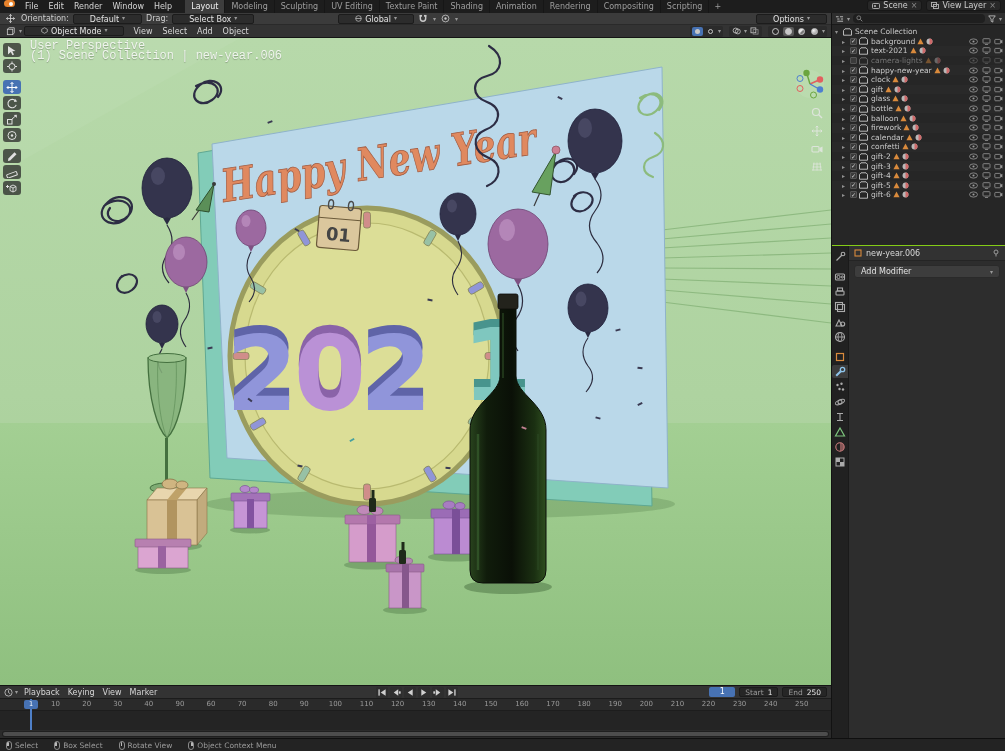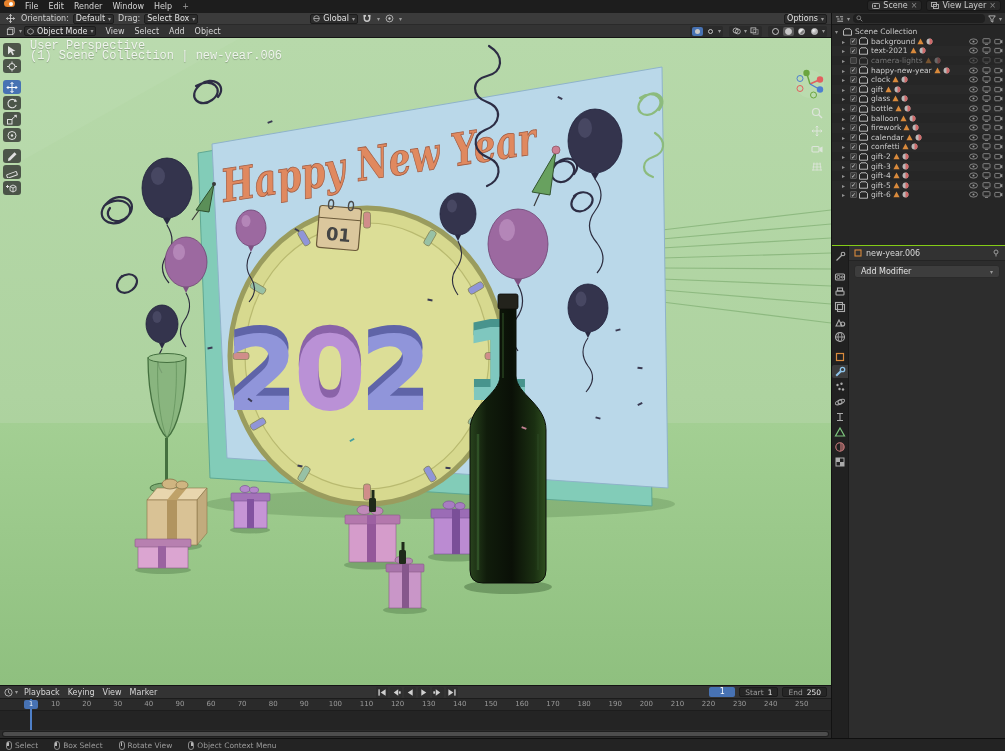--- a/index.html
+++ b/index.html
@@ -21,24 +21,24 @@
   .ws-add{padding:0 5px;line-height:13px;color:#9e9e9e;}
   .tb-spacer{flex:1;}
   .tb-field{display:flex;align-items:center;gap:3px;background:#282828;border:1px solid #171717;
             border-radius:3px;height:11px;padding:0 4px;margin-right:4px;font-size:8px;color:#cfcfcf;}
   .tb-field .x{color:#8a8a8a;font-size:8px;}
 
   
   .toolsettings{position:absolute;top:13px;left:0;width:831px;height:12px;background:#3b3b3b;
                 border-bottom:1px solid #2a2a2a;display:flex;align-items:center;font-size:8px;gap:4px;padding:0 4px;}
   .ts-label{color:#cfcfcf;}
-  .dd{display:flex;align-items:center;gap:3px;background:#2c2c2c;border:1px solid #1c1c1c;border-radius:2px;
-      height:10px;padding:0 2px;color:#e2e2e2;}
+  .dd{display:flex;gap:3px;background:#2c2c2c;border:1px solid #1c1c1c;border-radius:2px;
+      height:10px;padding:0 16px;color:#e2e2e2;}
   .chev{color:#9a9a9a;font-size:6px;line-height:1;}
-  .ts-group{display:flex;align-items:center;gap:3px;margin-left:108px;}
+  .ts-group{display:flex;align-items:center;gap:3px;margin-left:80px;}
   .ico-btn{display:flex;align-items:center;justify-content:center;width:13px;height:10px;border-radius:2px;}
   .ts-spacer{flex:1;}
 
   
   .vph{position:absolute;top:25px;left:0;width:831px;height:13px;background:#333333;border-bottom:1px solid #151515;
        display:flex;align-items:center;font-size:8px;gap:2px;padding:0 4px;}
   .vph .menus{margin-left:2px;}
   .vph-right{margin-left:auto;display:flex;align-items:center;gap:6px;}
   .btn-group{display:flex;align-items:center;gap:2px;background:#2b2b2b;border-radius:2px;padding:1px 2px;}
   .hbtn{width:11px;height:9px;display:flex;align-items:center;justify-content:center;border-radius:2px;}
@@ -143,20 +143,32 @@
 <div class="app">
 
   <div class="topbar">
     <span class="blogo"></span>
     <div class="menus">
         <span class="menu-item">File</span>
         <span class="menu-item">Edit</span>
         <span class="menu-item">Render</span>
         <span class="menu-item">Window</span>
         <span class="menu-item">Help</span>
+      </div>
+    <div class="workspaces">
+        <span class="ws-tab active">Layout</span>
+        <span class="ws-tab">Modeling</span>
+        <span class="ws-tab">Sculpting</span>
+        <span class="ws-tab">UV Editing</span>
+        <span class="ws-tab">Texture Paint</span>
+        <span class="ws-tab">Shading</span>
+        <span class="ws-tab">Animation</span>
+        <span class="ws-tab">Rendering</span>
+        <span class="ws-tab">Compositing</span>
+        <span class="ws-tab">Scripting</span>
       </div>
     <span class="ws-add">+</span>
     <span class="tb-spacer"></span>
     <div class="tb-field">
       <svg width="8" height="7" viewBox="0 0 8 7">
           <rect x="0.5" y="1.5" width="7" height="5" rx="0.8" fill="none" stroke="#b5b5b5" stroke-width="0.9"></rect>
           <circle cx="3" cy="4" r="1.1" fill="#b5b5b5"></circle>
         </svg>
       <span>Scene</span>
       <span class="x">×</span>

